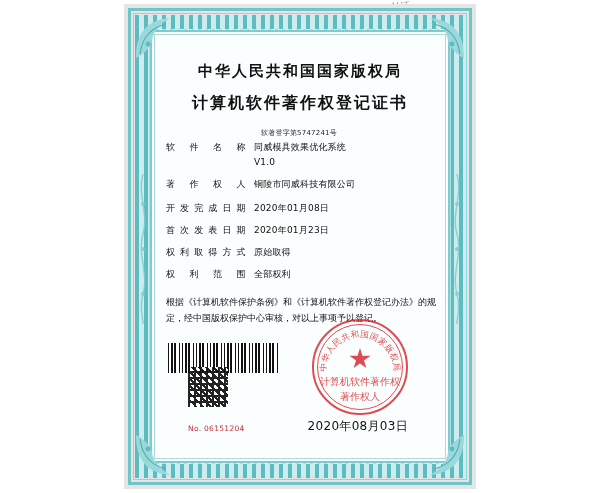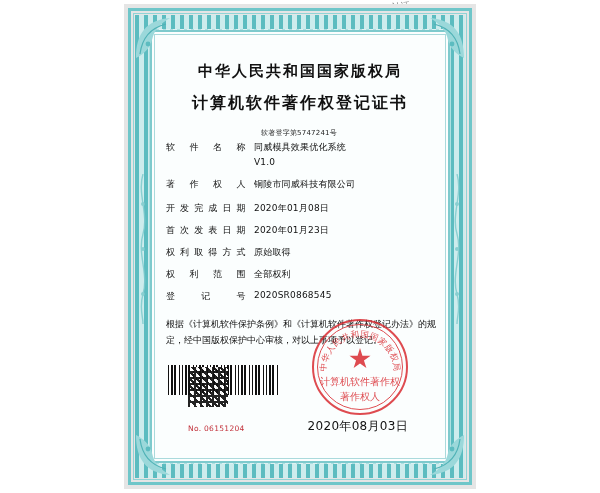--- a/index.html
+++ b/index.html
@@ -364,24 +364,20 @@
       <div class="row tight">
         <div class="lbl">权利取得方式</div>
         <div class="val">原始取得</div>
       </div>
 
       <div class="row tight">
         <div class="lbl">权利范围</div>
         <div class="val">全部权利</div>
       </div>
 
-      <div class="row tight">
-        <div class="lbl">登记号</div>
-        <div class="val">2020SR0868545</div>
-      </div>
 
     </div>
 
     <div class="para">根据《计算机软件保护条例》和《计算机软件著作权登记办法》的规定，经中国版权保护中心审核，对以上事项予以登记。</div>
 
     <div class="barcode"></div>
 
     <div class="qr"></div>
 
     <div class="seal">

